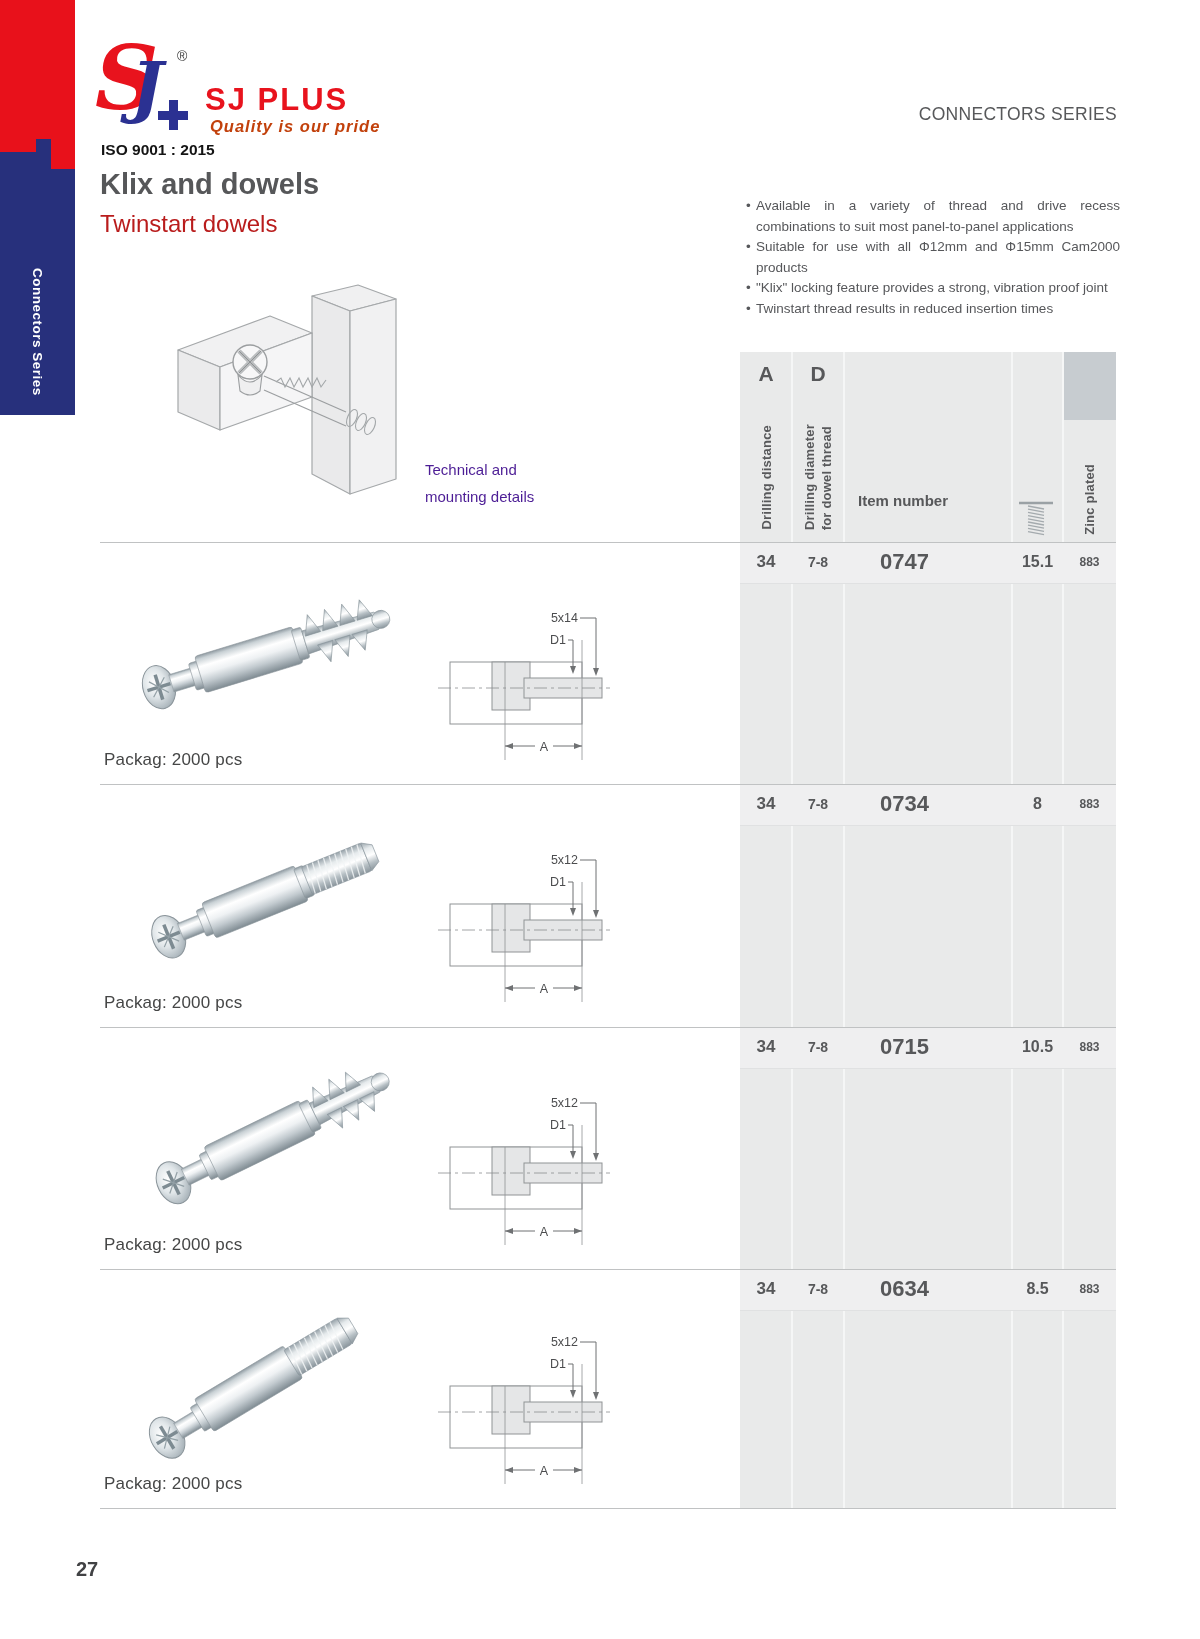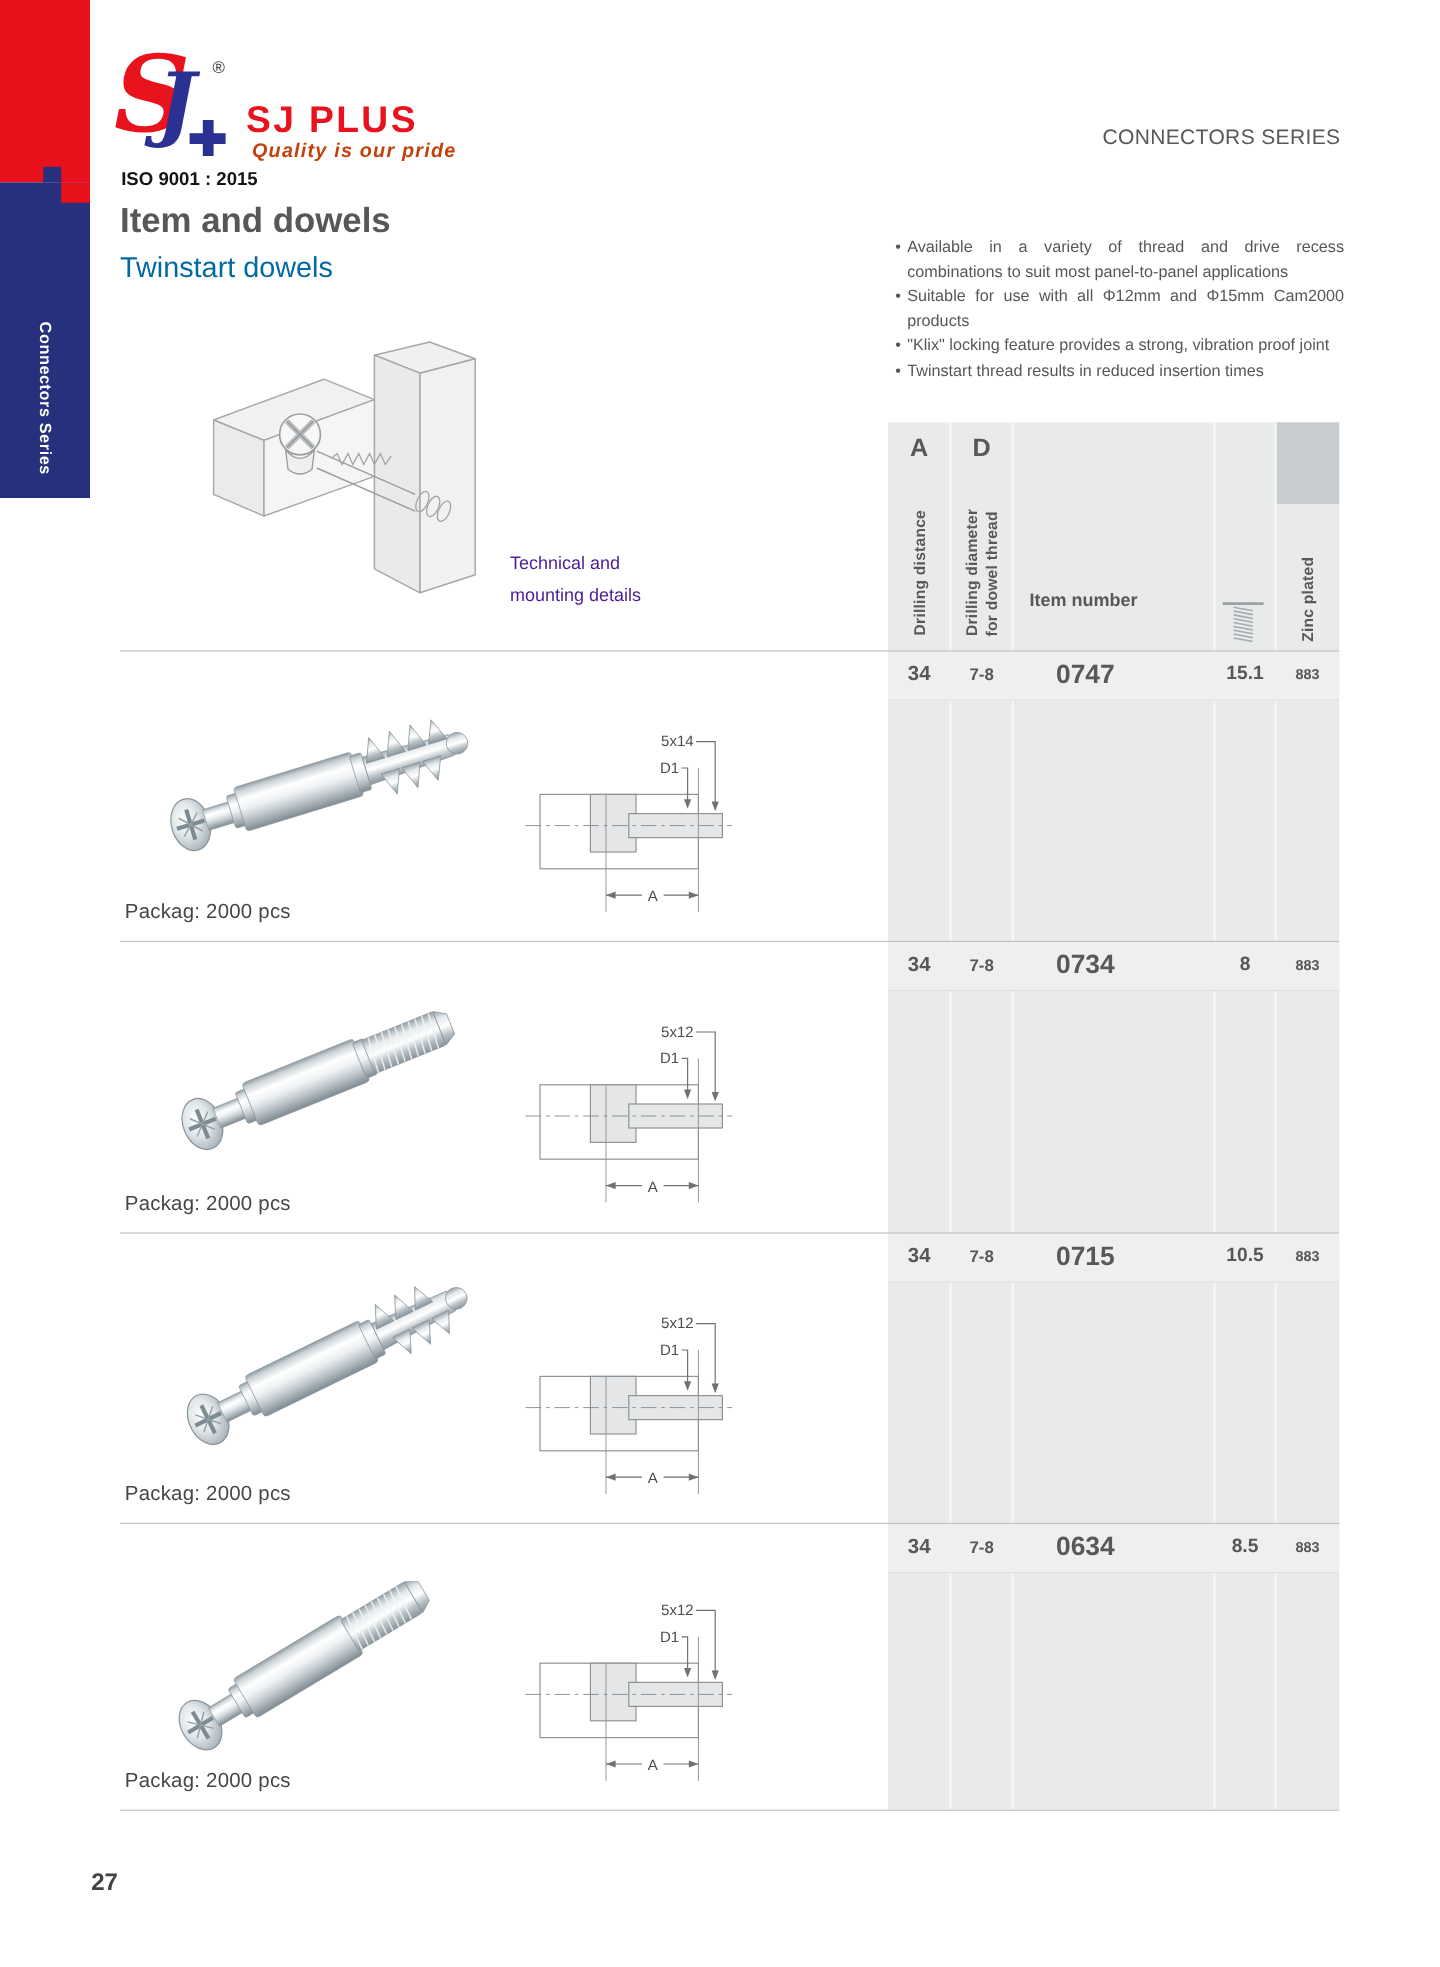--- a/index.html
+++ b/index.html
@@ -24,21 +24,21 @@
   .logo-plus{left:158px;top:100px;width:30px;height:30px;z-index:3;}
   .logo-plus .ph{position:absolute;left:0;top:11px;width:30px;height:9px;background:#2b3192;}
   .logo-plus .pv{position:absolute;left:11px;top:0;width:9px;height:30px;background:#2b3192;}
   .logo-name{left:205px;top:82px;font-size:31px;font-weight:bold;color:#e8131d;letter-spacing:2px;}
   .logo-tagline{left:210px;top:117px;font-size:16.5px;font-style:italic;font-weight:600;color:#c2410c;letter-spacing:1px;}
   .logo-iso{left:101px;top:141px;font-size:15.5px;font-weight:bold;color:#141414;}
 
   .series-title{left:905px;top:104px;width:212px;text-align:right;font-size:17.5px;color:#57585a;letter-spacing:.3px;}
 
   .page-title{left:100px;top:168px;font-size:29px;font-weight:bold;color:#565759;}
-  .page-subtitle{left:100px;top:210px;font-size:24px;color:#0369a1;}
+  .page-subtitle{left:100px;top:210px;font-size:24px;color:#b91c1c;}
 
   .bullets{left:746px;top:196px;width:374px;margin:0;padding:0;list-style:none;
            font-size:13.5px;line-height:20.5px;color:#56575a;text-align:justify;}
   .bullets li{position:relative;padding-left:10px;}
   .bullets li::before{content:"\2022";position:absolute;left:0;top:0;}
 
   .diagram-caption{left:425px;top:456px;font-size:15px;line-height:27px;color:#4c1d95;}
 
   
   .table-bg{left:740px;top:352px;width:376px;height:1156px;background:#e9eaea;}
@@ -111,21 +111,21 @@
 <div class="abs logo-plus">
     <span class="ph"></span>
     <span class="pv"></span>
   </div>
 <div class="abs logo-name">SJ PLUS</div>
 <div class="abs logo-tagline">Quality is our pride</div>
 <div class="abs logo-iso">ISO 9001 : 2015</div>
 
 <div class="abs series-title">CONNECTORS SERIES</div>
 
-<div class="abs page-title">Item and dowels</div>
+<div class="abs page-title">Klix and dowels</div>
 <div class="abs page-subtitle">Twinstart dowels</div>
 
 <ul class="abs bullets">
   <li>Available in a variety of thread and drive recess combinations to suit most panel-to-panel applications</li>
   <li>Suitable for use with all Φ12mm and Φ15mm Cam2000 products</li>
   <li>"Klix" locking feature provides a strong, vibration proof joint</li>
   <li>Twinstart thread results in reduced insertion times</li>
 </ul>
 
 <svg class="abs" style="left:160px;top:282px" width="280" height="235" viewBox="0 0 280 235">

